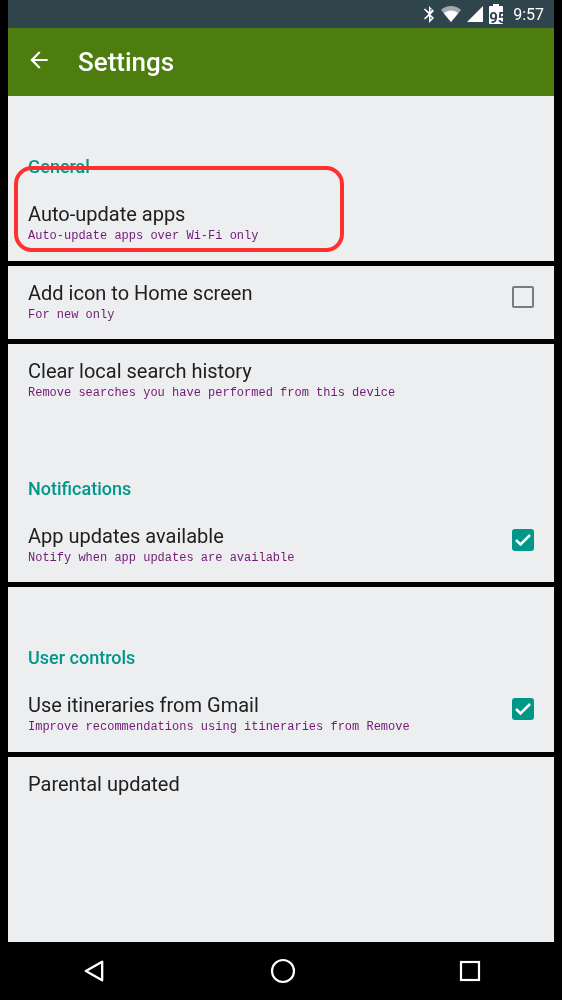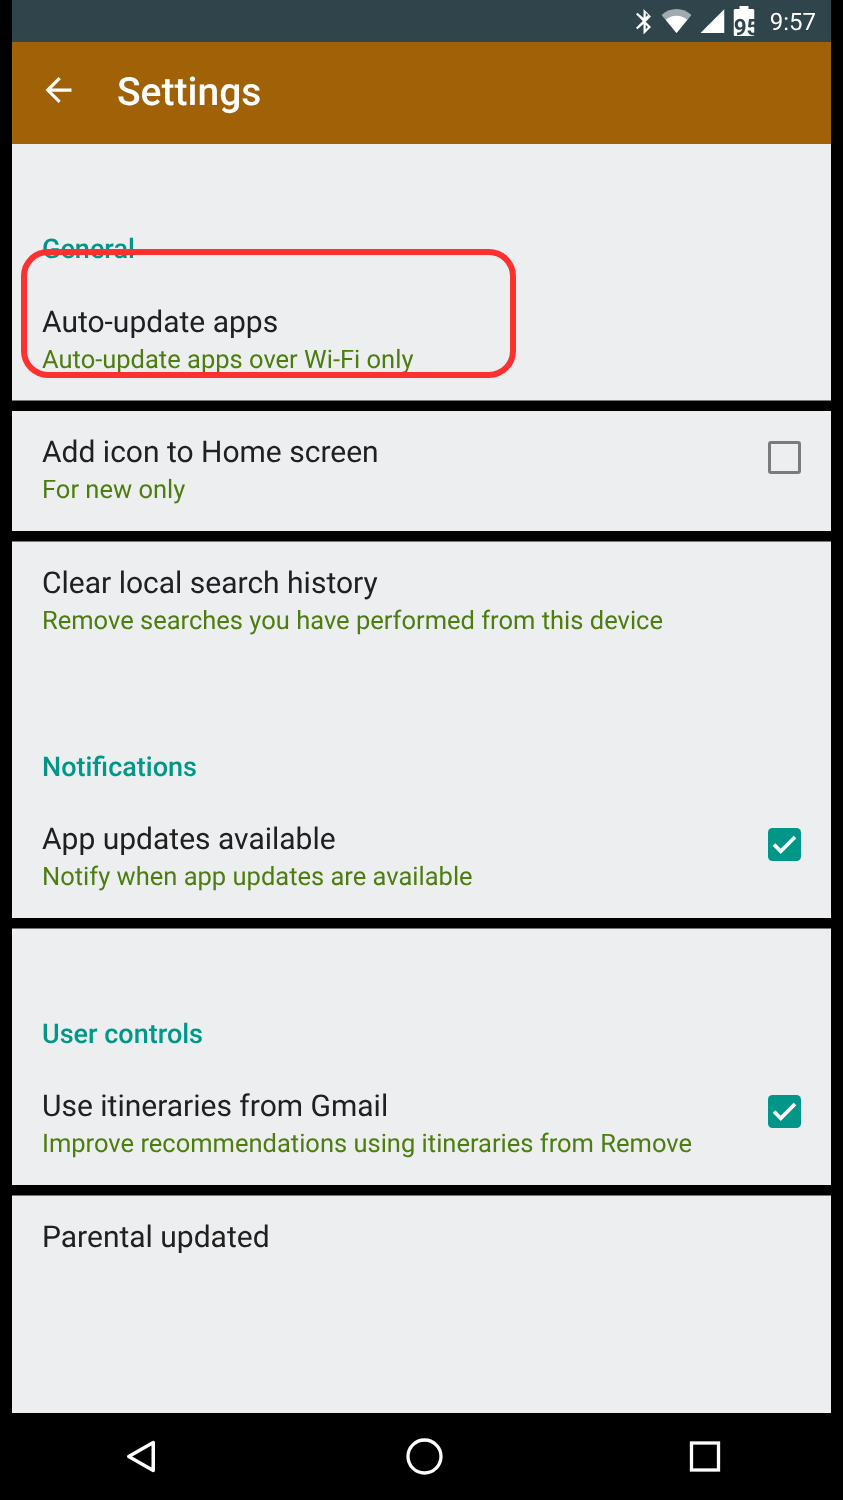--- a/index.html
+++ b/index.html
@@ -5,32 +5,32 @@
     * { margin: 0; padding: 0; box-sizing: border-box; }
     body { font-family: Roboto, -apple-system, sans-serif; background: #000; width: 562px; height: 1000px; overflow: hidden; }
 
     .device { width: 562px; height: 1000px; background: #000; display: flex; flex-direction: column; }
     .screen { flex: 1; background: #edeef0; margin: 0 8px; display: flex; flex-direction: column; overflow: hidden; }
 
     .statusbar { background: #30444c; height: 28px; display: flex; align-items: center; justify-content: flex-end; padding: 0 10px; gap: 6px; color: #fff; font-size: 14px; }
     .statusbar svg { display: block; }
     .status-time { font-size: 16px; font-weight: 400; margin-left: 4px; }
 
-    .appbar { background: #a16207; height: 68px; display: flex; align-items: center; padding: 0 18px; color: #fff; gap: 26px; }
+    .appbar { background: #4d7c0f; height: 68px; display: flex; align-items: center; padding: 0 18px; color: #fff; gap: 26px; }
     .appbar .title { font-size: 26px; font-weight: 500; }
 
     .content { flex: 1; overflow: hidden; background: #edeef0; }
 
     .section-header { color: #009688; font-size: 18px; font-weight: 500; padding: 18px 20px 10px; margin-top: 42px; }
 
-    .setting-item { padding: 14px 20px 16px; border-bottom: 7px solid #000000; display: flex; align-items: flex-start; justify-content: space-between; gap: 16px; }
+    .setting-item { padding: 14px 20px 16px; border-bottom: 5px solid #000000; display: flex; align-items: flex-start; justify-content: space-between; gap: 16px; }
     .setting-item.no-border { border-bottom: none; }
     .setting-text { flex: 1; }
     .setting-title { font-size: 20px; color: #202020; font-weight: 400; line-height: 1.3; }
-    .setting-sub { font-size: 17px; color: #4d7c0f; line-height: 1.3; margin-top: 2px; }
+    .setting-sub { font-size: 12px; color: #701a75; line-height: 1.3; margin-top: 2px; font-family: Liberation Mono, monospace; }
     .setting-control { flex: 0 0 auto; margin-top: 6px; }
 
     .checkbox-empty { width: 22px; height: 22px; border: 2px solid #7a7b7d; border-radius: 2px; }
     .checkbox-checked { width: 22px; height: 22px; background: #009688; border-radius: 3px; display: flex; align-items: center; justify-content: center; }
     .checkbox-checked svg { display: block; }
 
     .highlight { position: absolute; border: 4px solid #ff3030; border-radius: 18px; pointer-events: none; }
 
     .screen-wrap { position: relative; flex: 1; display: flex; flex-direction: column; }
 

